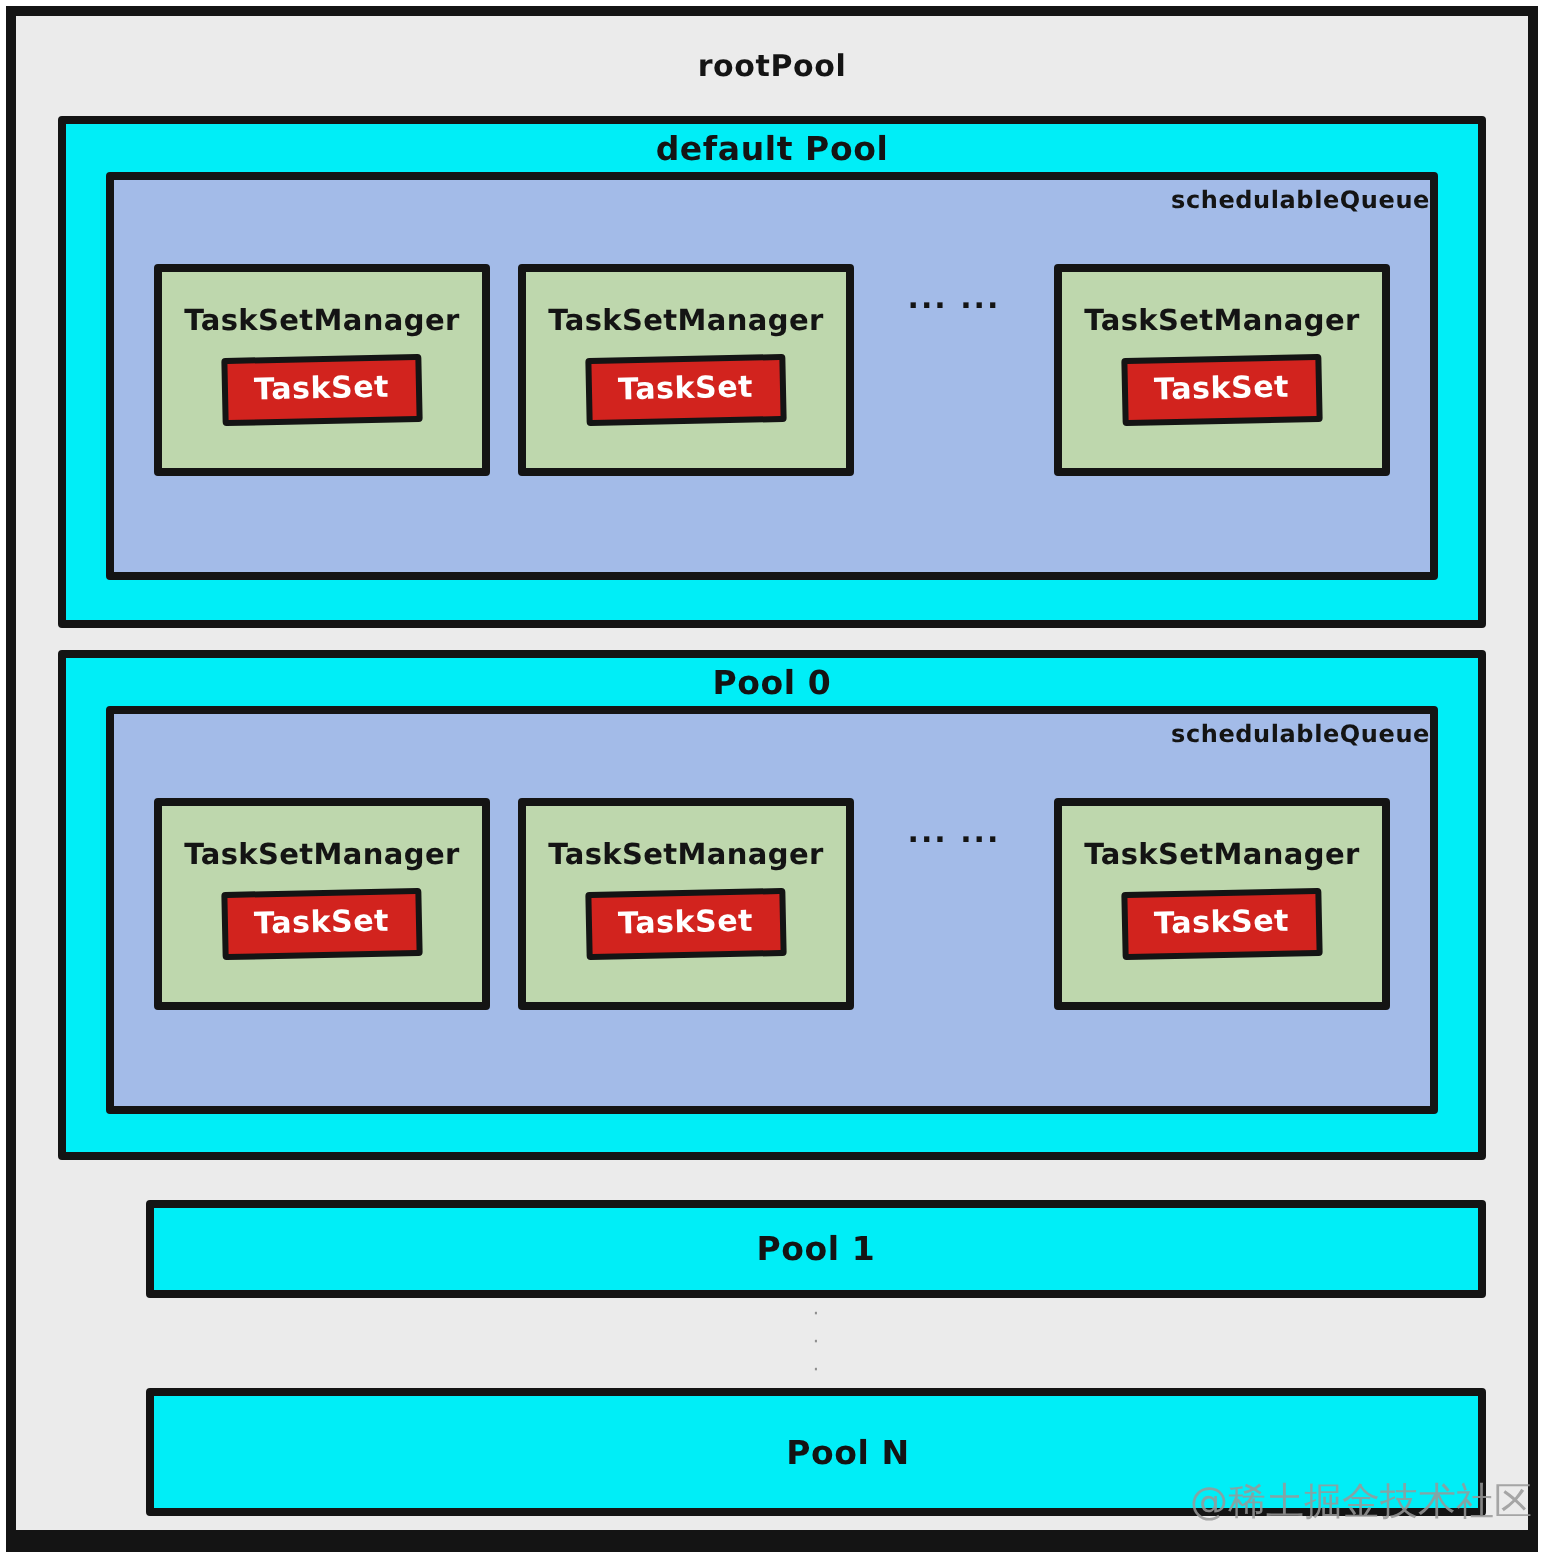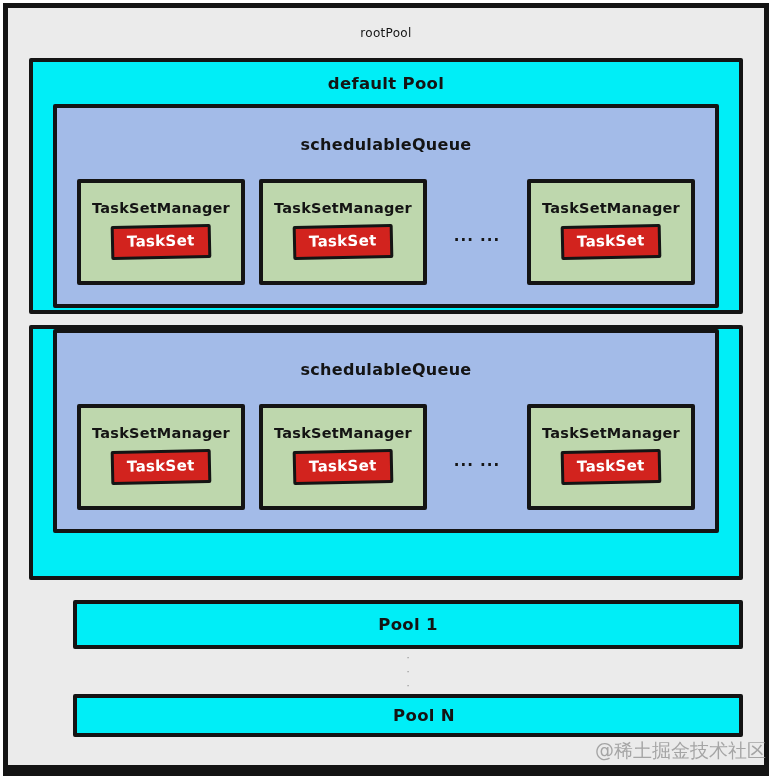--- a/index.html
+++ b/index.html
@@ -26,52 +26,52 @@
   .frame {
     position: absolute;
     left: 3px; top: 3px; right: 4px; bottom: 0;
     border: 5px solid var(--frame);
     border-bottom-width: 11px;
     background: var(--background);
   }
   .root-title {
     height: 50px;
     display: flex; align-items: center; justify-content: center;
-    font-size: 12px; font-weight: normal; letter-spacing: .3px;
+    font-size: 15px; font-weight: bold; letter-spacing: .3px;
   }
   .pool {
     margin: 0 21px;
     border: 4px solid var(--frame);
     border-radius: 2px;
     background: var(--pool);
   }
   .pool-section-1 { height: 256px; }
   .pool-section-2 { height: 255px; margin-top: 11px; }
   .pool-title {
-    height: 42px;
+    height: 24px;
     display: flex; align-items: center; justify-content: center;
     font-size: 16.5px; font-weight: bold; letter-spacing: .3px;
   }
   .queue {
     margin: 0 20px;
     height: 204px;
     border: 4px solid var(--frame);
     border-radius: 2px;
     background: var(--queue);
   }
   .queue-title {
-    padding-top: 27px;
-    text-align: center;
-    font-size: 16px; font-weight: bold; letter-spacing: .3px;
+    padding-top: 3px;
+    text-align: right;
+    font-size: 12px; font-weight: bold; letter-spacing: .3px;
   }
   .managers-row {
     margin-top: 25px;
     padding: 0 20px;
     display: flex;
-    align-items: center;
+    align-items: flex-start;
     justify-content: space-between;
   }
   .manager {
     width: 168px; height: 106px;
     border: 4px solid var(--frame);
     border-radius: 2px;
     background: var(--manager);
     text-align: center;
   }
   .manager-title {
@@ -98,21 +98,21 @@
   .bars-area { margin-top: 20px; margin-left: 44px; }
   .pool-bar {
     margin: 0 21px;
     height: 49px;
     border: 4px solid var(--frame);
     border-radius: 2px;
     background: var(--pool);
     display: flex; align-items: center; justify-content: center;
     font-size: 16.5px; font-weight: bold; letter-spacing: .3px;
   }
-  .pool-bar-n { height: 43px; padding-left: 32px; }
+  .pool-bar-n { height: 64px; padding-left: 32px; }
   .v-ellipsis {
     height: 45px;
     display: flex; align-items: center; justify-content: center;
     white-space: pre;
     text-align: center;
     font-size: 10px; line-height: 14px;
     color: #8f8f8f;
   }
   .watermark {
     position: absolute;
@@ -146,20 +146,21 @@
         <div class="h-ellipsis">... ...</div>
         <div class="manager">
           <div class="manager-title">TaskSetManager</div>
           <div class="badge">TaskSet</div>
         </div>
       </div>
     </div>
   </div>
 
   <div class="pool pool-section-2">
+    <div class="pool-title">Pool 0</div>
     <div class="queue">
       <div class="queue-title">schedulableQueue</div>
       <div class="managers-row">
         <div class="manager">
           <div class="manager-title">TaskSetManager</div>
           <div class="badge">TaskSet</div>
         </div>
         <div class="manager">
           <div class="manager-title">TaskSetManager</div>
           <div class="badge">TaskSet</div>

